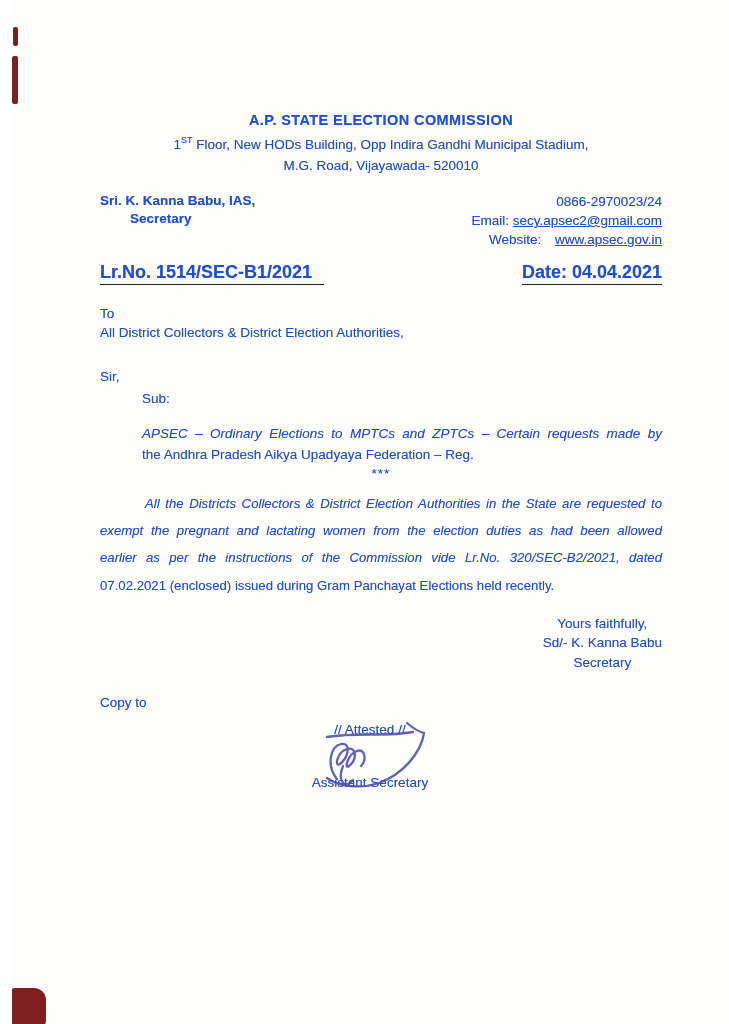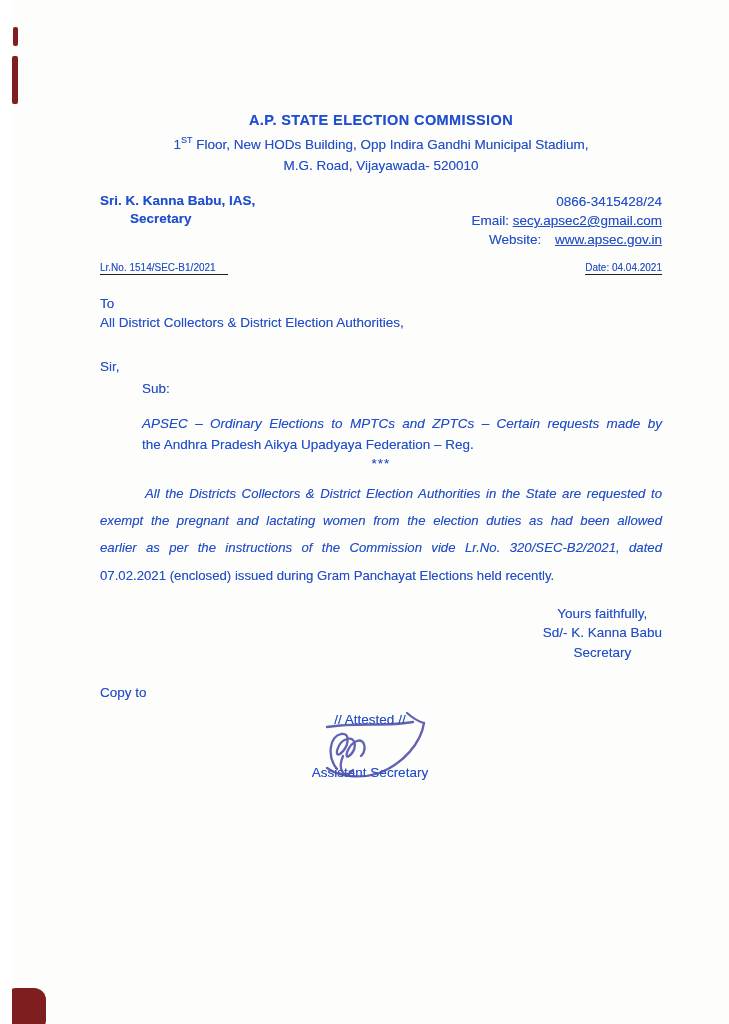--- a/index.html
+++ b/index.html
@@ -32,21 +32,21 @@
 
   
   .officer-row { display: flex; justify-content: space-between; margin-top: 17px; }
   .officer { font-weight: bold; line-height: 18px; }
   .officer .designation { margin-left: 30px; }
   .contact { text-align: right; line-height: 19px; }
   .contact .lnk { text-decoration: underline; }
   .contact .wlabel { margin-right: 10px; }
 
   
-  .ref-row { display: flex; justify-content: space-between; margin-top: 13px; font-size: 10px; font-weight: normal; gap: 12px; }
+  .ref-row { display: flex; justify-content: space-between; margin-top: 13px; font-size: 18px; font-weight: bold; gap: 12px; }
   .lrno { border-bottom: 1.6px solid #1f1f1f; padding-right: 12px; padding-bottom: 1px; }
   .ldate { border-bottom: 1.6px solid #1f1f1f; padding-bottom: 1px; }
 
   
   .to-block { margin-top: 19px; line-height: 19px; }
   .salutation { margin-top: 25px; line-height: 19px; }
 
   
   .labeled { display: flex; margin-left: 42px; margin-top: 5px; flex-direction: column; }
   .labeled .lbl { width: 33px; flex: 0 0 33px; margin-right: 13px; }
@@ -92,21 +92,21 @@
       <div class="addr"><span>1</span><sup>ST</sup><span> Floor, New HODs Building, Opp Indira Gandhi Municipal Stadium,</span></div>
       <div class="addr">M.G. Road, Vijayawada- 520010</div>
     </header>
 
     <div class="officer-row">
       <div class="officer">
         <div>Sri. K. Kanna Babu, IAS,</div>
         <div class="designation">Secretary</div>
       </div>
       <div class="contact">
-        <div>0866-3415428/24</div>
+        <div>0866-2970023/24</div>
         <div><span>Email:</span> <span class="lnk">secy.apsec2@gmail.com</span></div>
         <div><span class="wlabel">Website:</span> <span class="lnk">www.apsec.gov.in</span></div>
       </div>
     </div>
 
     <div class="ref-row">
       <span class="lrno">Lr.No. 1514/SEC-B1/2021</span>
       <span class="ldate">Date: 04.04.2021</span>
     </div>
 

